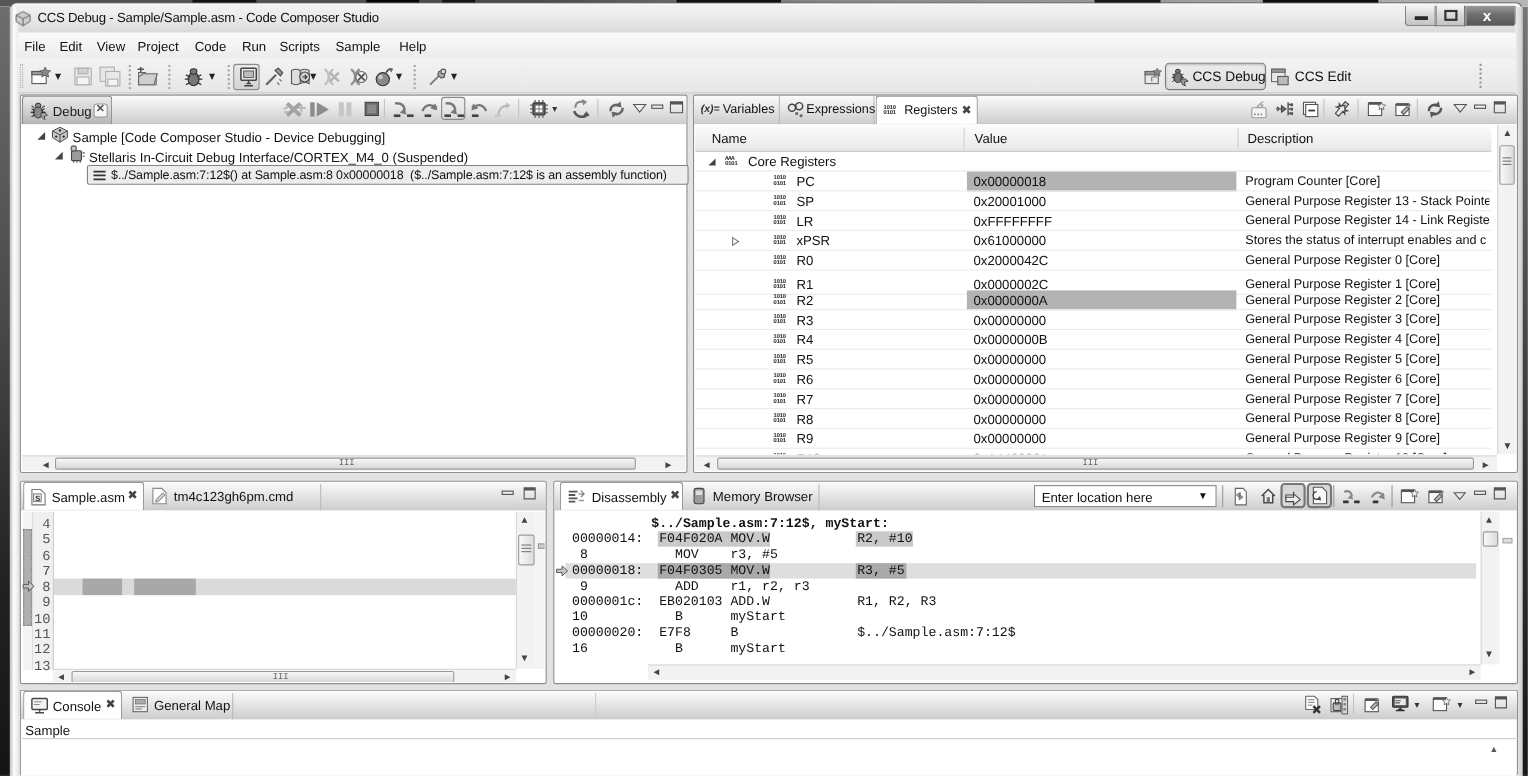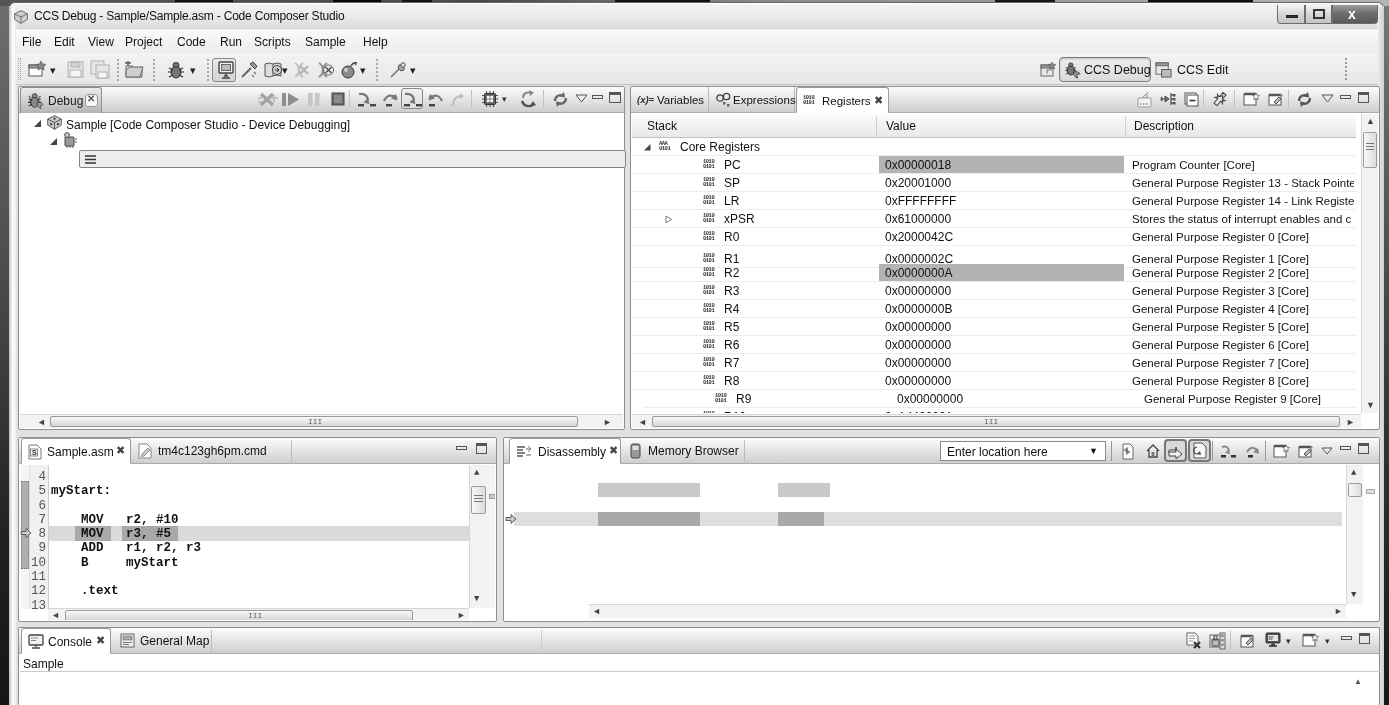--- a/index.html
+++ b/index.html
@@ -280,24 +280,26 @@
   </svg>
   <div class="abs" style="left:46px;top:4px">Sample [Code Composer Studio - Device Debugging]</div>
   <svg style="left:29px;top:23px" width="10" height="10" viewBox="0 0 10 10">
           <path d="M8 1 v7 h-7z" fill="#444"></path>
         </svg>
   <svg style="left:42px;top:18px" width="16" height="17" viewBox="0 0 16 17">
    <rect x="3" y="5" width="9" height="9" rx="1" fill="#9a9a9a" stroke="#444"></rect>
    <circle cx="5" cy="3" r="2.4" fill="#c9c9c9" stroke="#555"></circle>
    <path d="M5 14 v2 M8 14 v2 M11 14 v2 M13 7 h2 M13 10 h2" stroke="#555"></path>
   </svg>
+  <div class="abs" style="left:61px;top:22px">Stellaris In-Circuit Debug Interface/CORTEX_M4_0 (Suspended)</div>
   <div class="abs" style="left:59px;top:36px;width:547px;height:18px;background:#ededed;border:1px solid #848484;border-radius:2px"></div>
   <svg style="left:64px;top:40px" width="13" height="11" viewBox="0 0 13 11">
    <path d="M1 2 h11 M1 5.5 h11 M1 9 h11" stroke="#333" stroke-width="1.6"></path>
   </svg>
+  <div class="abs" style="left:81px;top:40px;font-size:11.3px;white-space:nowrap;letter-spacing:-0.1px">$../Sample.asm:7:12$() at Sample.asm:8 0x00000018&nbsp; ($../Sample.asm:7:12$ is an assembly function)</div>
  </div>
  <div class="sbh" style="left:1px;right:1px;bottom:1px;height:14px">
    <div class="arr" style="left:17px;top:3px">◄</div>
    <div class="arr" style="right:11px;top:3px">►</div>
    <div class="thumbh" style="left:30px;top:1px;width:528px;height:11px"></div>
    <div class="abs mono" style="left:288px;top:2px;font-size:8px;color:#666">III</div>
  </div>
 </div>
 
 <div id="regpanel" class="panel" style="left:630px;top:86px;width:750px;height:344px">
@@ -370,21 +372,21 @@
   <svg style="left:690px;top:7px" width="13" height="9" viewBox="0 0 13 9">
           <path d="M1 1 h11 l-5.5 7z" fill="#e8e8e8" stroke="#555"></path>
         </svg>
   <div class="abs" style="left:709px;top:8px;width:11px;height:4px;border:1px solid #555"></div>
   <div class="abs" style="left:727px;top:5px;width:11px;height:11px;border:1px solid #555;border-top:3.5px solid #555"></div>
  </div>
  <div id="regtable" style="position:absolute;left:1px;top:27px;width:724px;bottom:16px;overflow:hidden;font-size:12px;color:#111">
   <div class="abs" style="left:0;top:0;width:724px;height:24px;background:linear-gradient(#fcfcfc,#e8e8e8);border-bottom:1px solid #c0c0c0"></div>
   <div class="abs" style="left:244px;top:2px;width:1px;height:20px;background:#d0d0d0"></div>
   <div class="abs" style="left:493px;top:2px;width:1px;height:20px;background:#d0d0d0"></div>
-  <div class="abs" style="left:15px;top:5px">Stack</div>
+  <div class="abs" style="left:15px;top:5px">Name</div>
   <div class="abs" style="left:254px;top:5px">Value</div>
   <div class="abs" style="left:502px;top:5px">Description</div>
   <div id="regrows">
   <div class="abs" style="left:0;top:24px;width:724px;height:18px">
   <svg style="left:11px;top:5px" width="9" height="9" viewBox="0 0 9 9">
               <path d="M7.5 1 v6.5 H1z" fill="#444"></path>
             </svg>
   <div class="regicon" style="left:27px;top:4px">AAA<br>0101</div>
   <div class="abs" style="left:48px;top:2px">Core Registers</div>
   <div class="abs" style="left:0;top:17px;width:724px;height:1px;background:#ececec"></div>
@@ -478,21 +480,21 @@
   <div class="abs" style="left:500px;top:2px;width:222px;white-space:nowrap;overflow:hidden;font-size:11.5px;padding-top:1px">General Purpose Register 7 [Core]</div>
   <div class="abs" style="left:0;top:17px;width:724px;height:1px;background:#ececec"></div>
   </div>
   <div class="abs" style="left:0;top:258px;width:724px;height:18px">
   <div class="regicon" style="left:71px;top:4px">1010<br>0101</div>
   <div class="abs" style="left:92px;top:2px">R8</div>
   <div class="abs" style="left:253px;top:2px">0x00000000</div>
   <div class="abs" style="left:500px;top:2px;width:222px;white-space:nowrap;overflow:hidden;font-size:11.5px;padding-top:1px">General Purpose Register 8 [Core]</div>
   <div class="abs" style="left:0;top:17px;width:724px;height:1px;background:#ececec"></div>
   </div>
-  <div class="abs" style="left:12px;top:276px;width:724px;height:18px">
+  <div class="abs" style="left:0;top:276px;width:724px;height:18px">
   <div class="regicon" style="left:71px;top:4px">1010<br>0101</div>
   <div class="abs" style="left:92px;top:2px">R9</div>
   <div class="abs" style="left:253px;top:2px">0x00000000</div>
   <div class="abs" style="left:500px;top:2px;width:222px;white-space:nowrap;overflow:hidden;font-size:11.5px;padding-top:1px">General Purpose Register 9 [Core]</div>
   <div class="abs" style="left:0;top:17px;width:724px;height:1px;background:#ececec"></div>
   </div>
   <div class="abs" style="left:0;top:294px;width:724px;height:18px">
   <div class="regicon" style="left:71px;top:4px">1010<br>0101</div>
   <div class="abs" style="left:92px;top:2px">R10</div>
   <div class="abs" style="left:253px;top:2px">0xA4420001</div>
@@ -556,29 +558,20 @@
   <div class="abs" style="left:10px;top:5px;width:16px;text-align:right;color:#555;line-height:14.3px;white-space:pre"> 4
  5
  6
  7
  8
  9
 10
 11
 12
 13</div>
-  <div class="abs" style="left:31px;top:5px;line-height:14.3px;white-space:pre;font-weight:bold">
-myStart:
-
-    MOV   r2, #10
-    MOV   r3, #5
-    ADD   r1, r2, r3
-    B     myStart
-
-    .text</div>
 
   <div class="sbv" style="left:449px;top:0;width:18px;height:143px">
    <div class="arr" style="left:4px;top:4px">▲</div>
    <div class="arr" style="left:4px;bottom:4px">▼</div>
    <div class="thumb" style="left:1px;top:21px;width:15px;height:28px"></div>
    <div class="abs" style="left:4px;top:30px;width:9px;height:1px;background:#777"></div>
    <div class="abs" style="left:4px;top:33px;width:9px;height:1px;background:#777"></div>
    <div class="abs" style="left:4px;top:36px;width:9px;height:1px;background:#777"></div>
   </div>
 
@@ -670,20 +663,29 @@
  </div>
  <div id="disbody" style="position:absolute;left:1px;top:27px;right:1px;bottom:1px;background:#fff;font-family:'Liberation Mono',monospace;font-size:12px;color:#111">
   <div class="abs" style="left:93px;top:18px;width:102px;height:14px;background:#c9c9c9"></div>
   <div class="abs" style="left:273px;top:18px;width:52px;height:14px;background:#c9c9c9"></div>
   <div class="abs" style="left:9px;top:47px;width:828px;height:14px;background:#dedede"></div>
   <div class="abs" style="left:93px;top:47px;width:102px;height:14px;background:#a9a9a9"></div>
   <div class="abs" style="left:273px;top:47px;width:46px;height:14px;background:#a9a9a9"></div>
   <svg style="left:0px;top:48px" width="12" height="12" viewBox="0 0 12 12">
    <path d="M1 4.5 h5 v-3 l5 4.5 -5 4.5 v-3 h-5z" fill="#c9c9c9" stroke="#555" stroke-width=".9"></path>
   </svg>
+  <div class="abs" style="left:15px;top:4px;line-height:14.2px;white-space:pre"><b>          $../Sample.asm:7:12$, myStart:</b>
+00000014:  F04F020A MOV.W           R2, #10
+ 8           MOV    r3, #5
+00000018:  F04F0305 MOV.W           R3, #5
+ 9           ADD    r1, r2, r3
+0000001c:  EB020103 ADD.W           R1, R2, R3
+10           B      myStart
+00000020:  E7F8     B               $../Sample.asm:7:12$
+16           B      myStart</div>
   <div class="sbv" style="left:841px;top:0;width:17px;height:139px">
    <div class="arr" style="left:4px;top:4px">▲</div>
    <div class="arr" style="left:4px;bottom:4px">▼</div>
    <div class="thumb" style="left:1px;top:18px;width:14px;height:14px"></div>
   </div>
   <div class="abs" style="left:861px;top:24px;width:9px;height:5px;background:#ddd;border:1px solid #aaa"></div>
   <div class="sbh" style="left:84px;top:139px;width:757px;height:14px">
    <div class="arr" style="left:5px;top:3px">◄</div>
    <div class="arr" style="right:5px;top:3px">►</div>
   </div>

